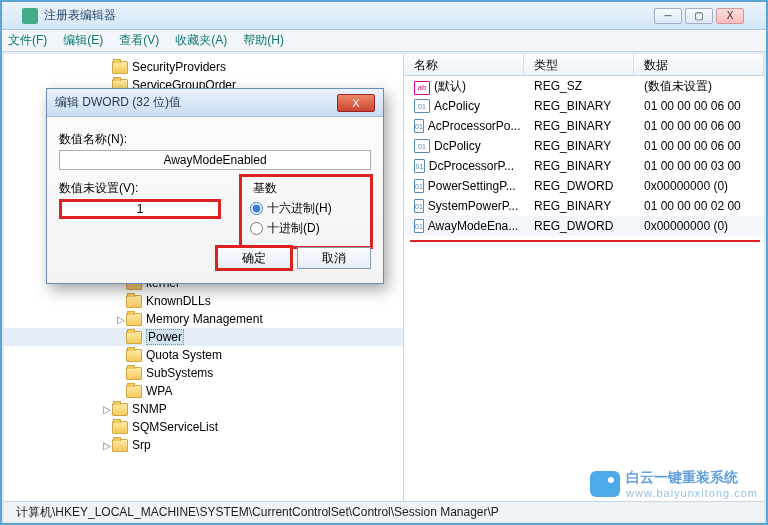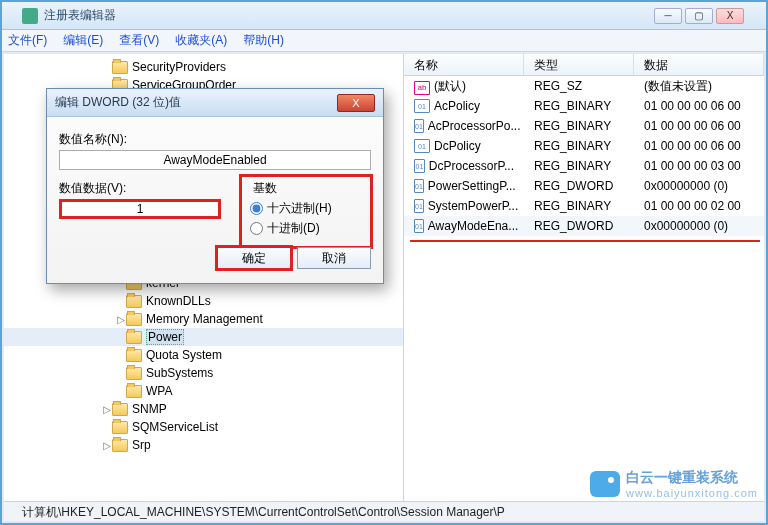--- a/index.html
+++ b/index.html
@@ -7,21 +7,21 @@
 
 
 .titlebar { height: 28px; background: linear-gradient(#eaf3fc,#d5e6f7); display:flex; align-items:center; padding:0 20px; border-bottom:1px solid #a8c5e0;}
 .titlebar .icon { width:16px; height:16px; background:#4a8; border-radius:2px; margin-right:6px;}
 .titlebar .title { font-size:12px; color:#2b4b6b; flex:1; }
 .winbtns { display:flex; gap:3px; margin-right:2px;}
 .winbtn { width:28px; height:16px; border:1px solid #aac; background:linear-gradient(#f6fbff,#dbe9f6); border-radius:2px; display:flex; align-items:center; justify-content:center; font-size:10px; color:#333;}
 .winbtn.close { border-color:#c99; background:linear-gradient(#fdd,#fbb);}
 
 
-.menubar { height:22px; background:#f2f6fb; border-bottom:1px solid #c8d6e4; display:flex; align-items:center; padding-left:6px; font-size:12px; gap:16px; color:#1d4ed8;}
+.menubar { height:22px; background:#f2f6fb; border-bottom:1px solid #c8d6e4; display:flex; align-items:center; padding-left:6px; font-size:12px; gap:16px; color:#0f766e;}
 .menubar span { cursor:default; }
 
 
 .main { position:absolute; top:52px; bottom:22px; left:2px; right:2px; display:flex; background:#fff; }
 .tree-pane { width:400px; border-right:1px solid #c8d6e4; overflow:auto; background:#fff; font-size:12px; padding:4px 0;}
 .list-pane { flex:1; background:#fff; overflow:auto; }
 
 
 .tree-row { display:flex; align-items:center; height:18px; padding-left:2px; white-space:nowrap;}
 .tree-row .twisty { width:10px; color:#777; font-size:10px; text-align:center; display:inline-block;}
@@ -41,21 +41,21 @@
 .list-row .col-type{width:110px;}
 .list-row .col-data{flex:1;}
 
 .ico-sz { width:16px; height:14px; background:#fff; border:1px solid #d08; font-size:8px; color:#d08; display:flex; align-items:center; justify-content:center; border-radius:1px;}
 .ico-bin { width:16px; height:14px; background:#fff; border:1px solid #58b; font-size:7px; color:#58b; display:flex; align-items:center; justify-content:center; border-radius:1px;}
 
 .list-row.highlight { background:#f3f6fb;}
 .underline-red { position:absolute; height:2px; background:#d22; }
 
 
-.statusbar { position:absolute; bottom:2px; left:2px; right:2px; height:20px; background:#f0f4f9; border-top:1px solid #c8d6e4; font-size:12px; padding:2px 18px; color:#222;}
+.statusbar { position:absolute; bottom:2px; left:2px; right:2px; height:20px; background:#f0f4f9; border-top:1px solid #c8d6e4; font-size:12px; padding:2px 12px; color:#222;}
 
 
 .dialog { position:absolute; left:44px; top:86px; width:338px; background:linear-gradient(#fdfdfd,#f3f3f3); border:1px solid #6c8bb5; box-shadow:4px 6px 14px rgba(0,0,0,0.35); }
 .dlg-title { height:28px; background:linear-gradient(#eaf3fc,#c8ddf2); display:flex; align-items:center; padding:0 8px; font-size:12px; color:#243b57; border-bottom:1px solid #aac4e0;}
 .dlg-title .spacer{flex:1;}
 .dlg-close{ width:38px; height:18px; background:linear-gradient(#e86,#c43); border:1px solid #922; border-radius:2px; color:#fff; display:flex; align-items:center; justify-content:center; font-size:11px;}
 .dlg-body { padding:10px 12px 14px; font-size:12px; }
 .dlg-label { margin:4px 0 2px; }
 .dlg-input { width:100%; height:20px; border:1px solid #abadb3; padding:1px 4px; background:#fff; font-size:12px;text-align:center;}
 .flexrow { display:flex; gap:20px; margin-top:6px;}
@@ -292,21 +292,21 @@
   <div class="dlg-title">
     <span>编辑 DWORD (32 位)值</span>
     <span class="spacer"></span>
     <div class="dlg-close">X</div>
   </div>
   <div class="dlg-body">
     <div class="dlg-label">数值名称(N):</div>
     <input class="dlg-input" readonly="" value="AwayModeEnabled" style="">
     <div class="flexrow">
       <div class="left-col">
-        <div class="dlg-label">数值数据(V):</div>
+        <div class="dlg-label">数值未设置(V):</div>
         <input class="dlg-input hl-red-inner" value="1" style="">
       </div>
       <div style="width:130px;">
         <div class="fieldset-box hl-red">
           <span class="fieldset-title">基数</span>
           <label class="radio-row">
               <input type="radio" name="base" checked="" style="">
               <span>十六进制(H)</span>
             </label>
           <label class="radio-row">

